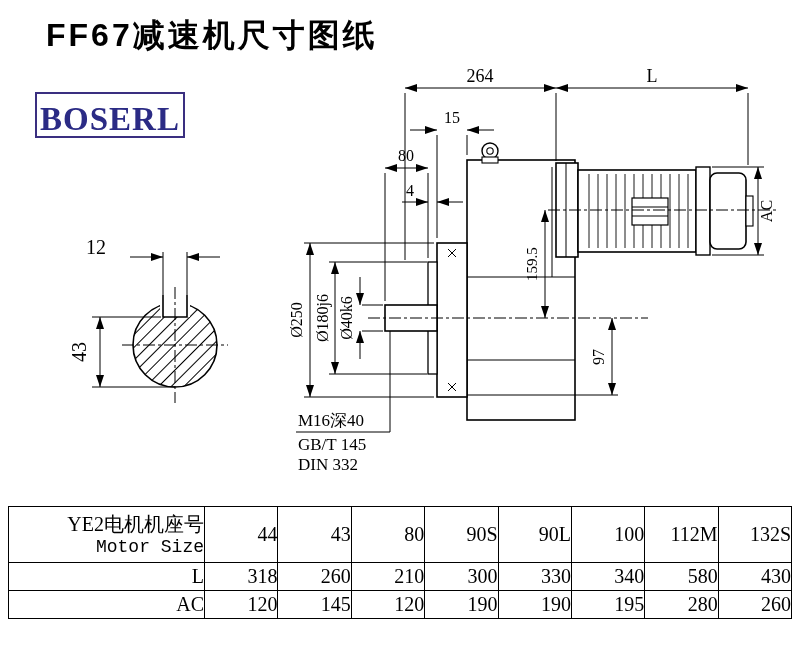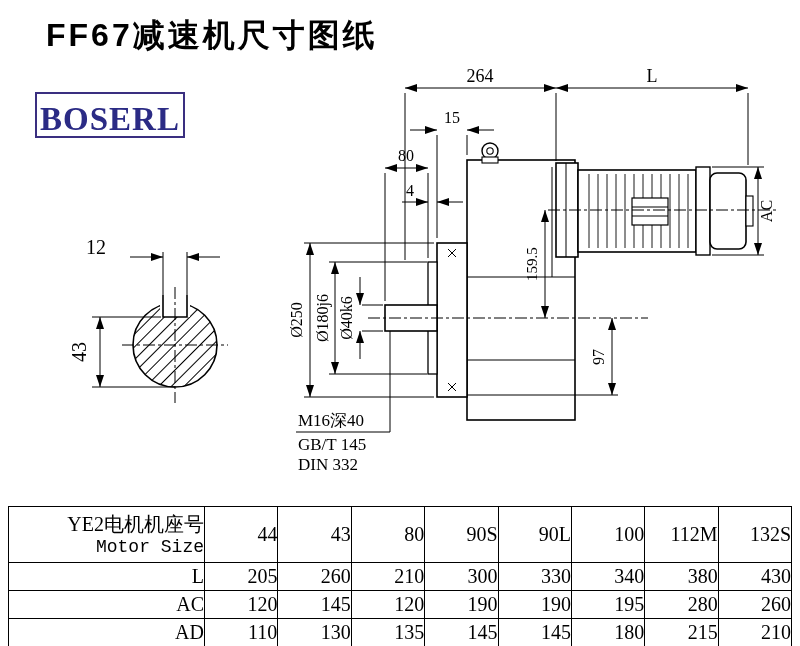--- a/index.html
+++ b/index.html
@@ -232,47 +232,36 @@
         <th>43</th>
         <th>80</th>
         <th>90S</th>
         <th>90L</th>
         <th>100</th>
         <th>112M</th>
         <th>132S</th>
       </tr>
       <tr class="datarow">
         <td>L</td>
-        <td>205</td>
+        <td>318</td>
         <td>260</td>
         <td>210</td>
         <td>300</td>
         <td>330</td>
         <td>340</td>
-        <td>380</td>
+        <td>580</td>
         <td>430</td>
       </tr>
       <tr class="datarow">
         <td>AC</td>
         <td>120</td>
         <td>145</td>
         <td>120</td>
         <td>190</td>
         <td>190</td>
         <td>195</td>
         <td>280</td>
         <td>260</td>
       </tr>
-      <tr class="datarow">
-        <td>AD</td>
-        <td>110</td>
-        <td>130</td>
-        <td>135</td>
-        <td>145</td>
-        <td>145</td>
-        <td>180</td>
-        <td>215</td>
-        <td>210</td>
-      </tr>
     </tbody>
   </table>
 
 </div>
 
 </body></html>

